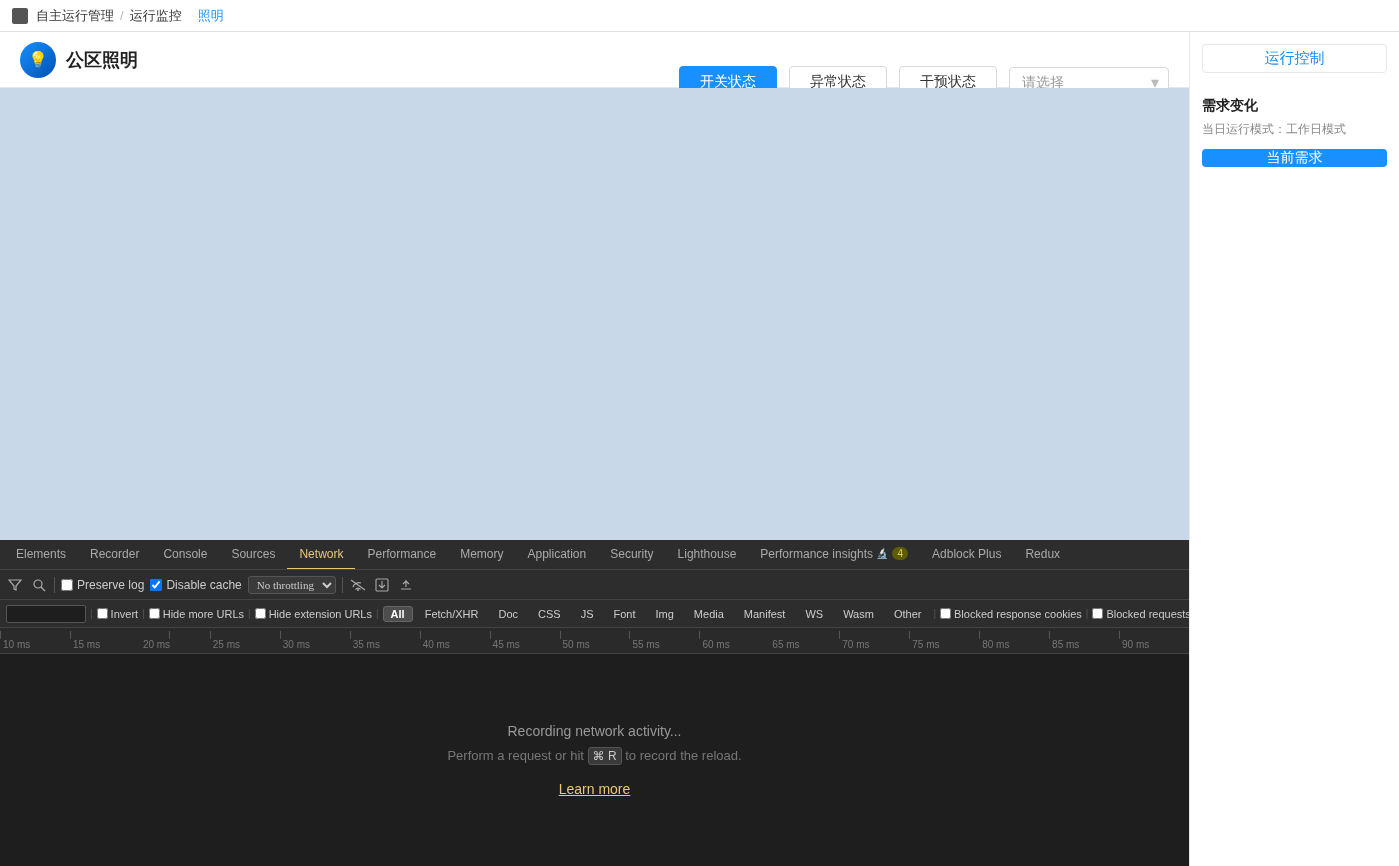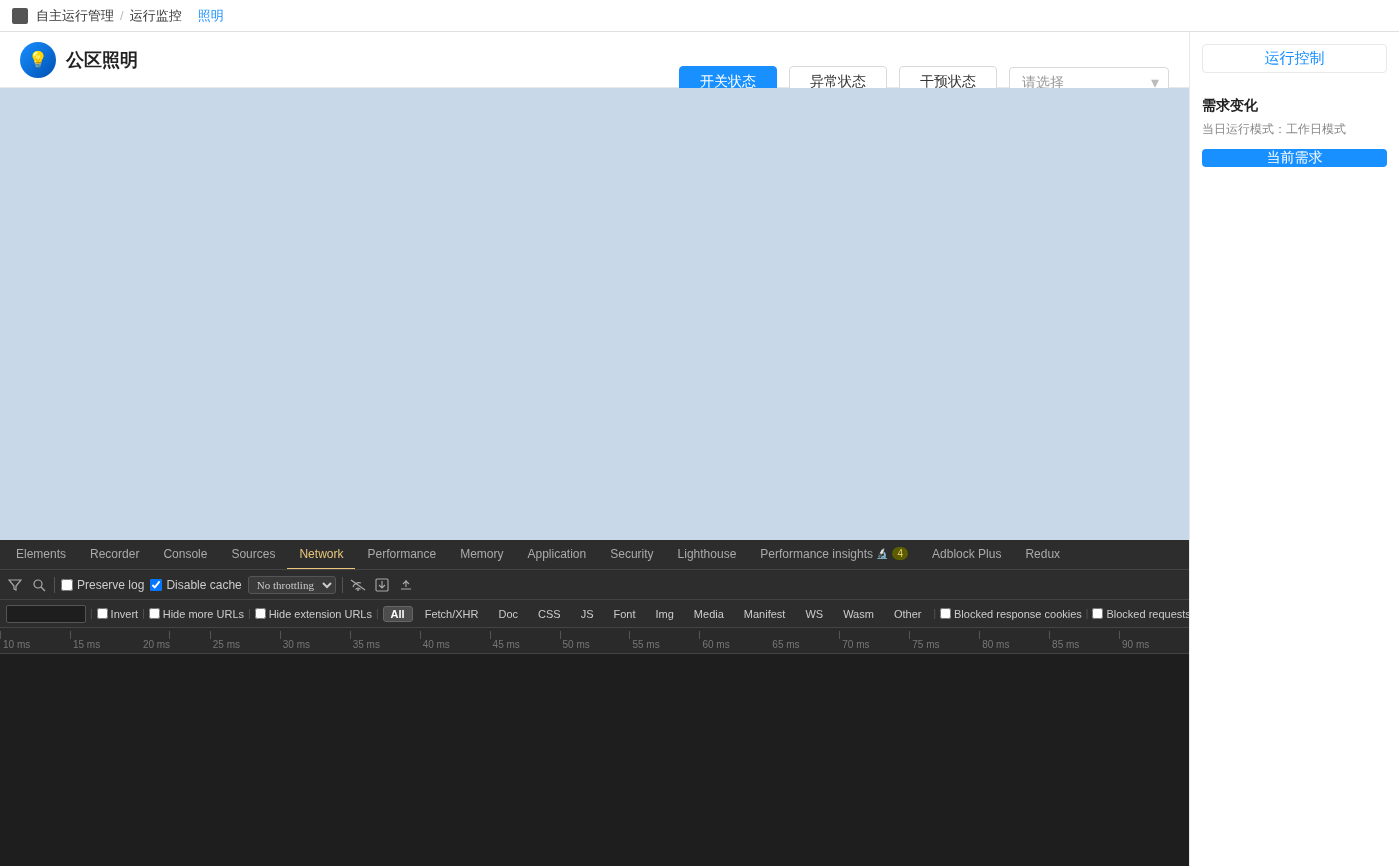--- a/index.html
+++ b/index.html
@@ -668,20 +668,29 @@
             <div class="timeline-tick" style="left: 88.2353%;">
               <div class="timeline-tick-line"></div>
               <span>85 ms</span>
             </div>
             <div class="timeline-tick" style="left: 94.1176%;">
               <div class="timeline-tick-line"></div>
               <span>90 ms</span>
             </div>
           </div>
 
+        <div class="devtools-content">
+          <div class="recording-text">Recording network activity...</div>
+          <div class="recording-sub">
+            <span>Perform a request or hit </span>
+            <span class="kbd">⌘ R</span>
+            <span> to record the reload.</span>
+          </div>
+          <a class="learn-more">Learn more</a>
+        </div>
 
       </div>
     </div>
   </div>
 
   <div class="right-panel">
     <button class="run-control-btn">运行控制</button>
     <div class="right-section">
       <div class="right-section-title">需求变化</div>
       <div class="right-section-sub">当日运行模式：工作日模式</div>

